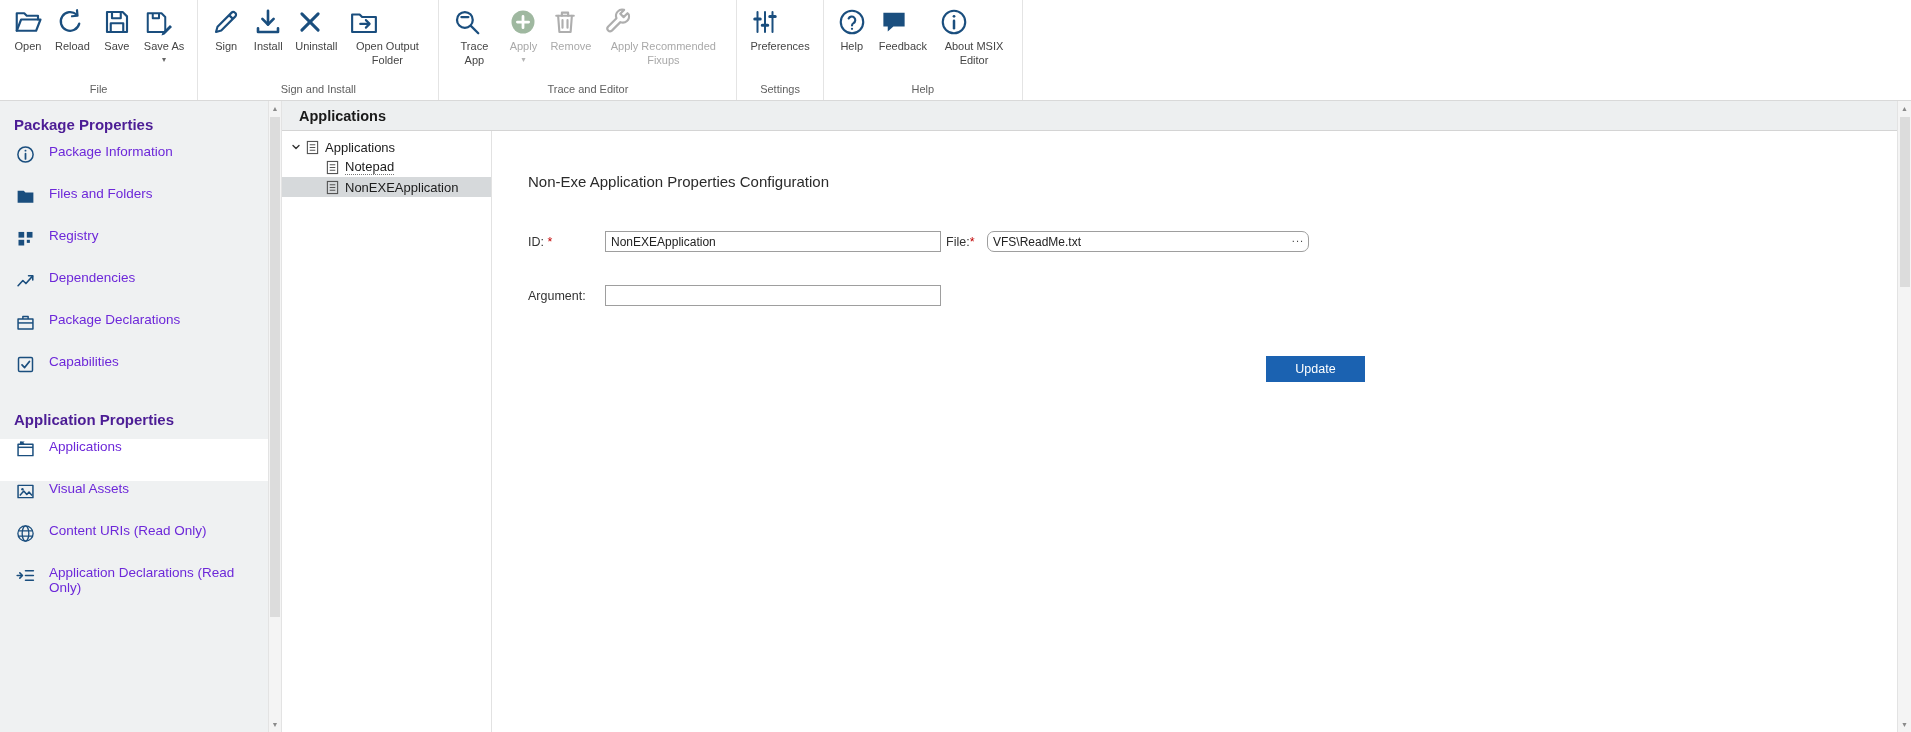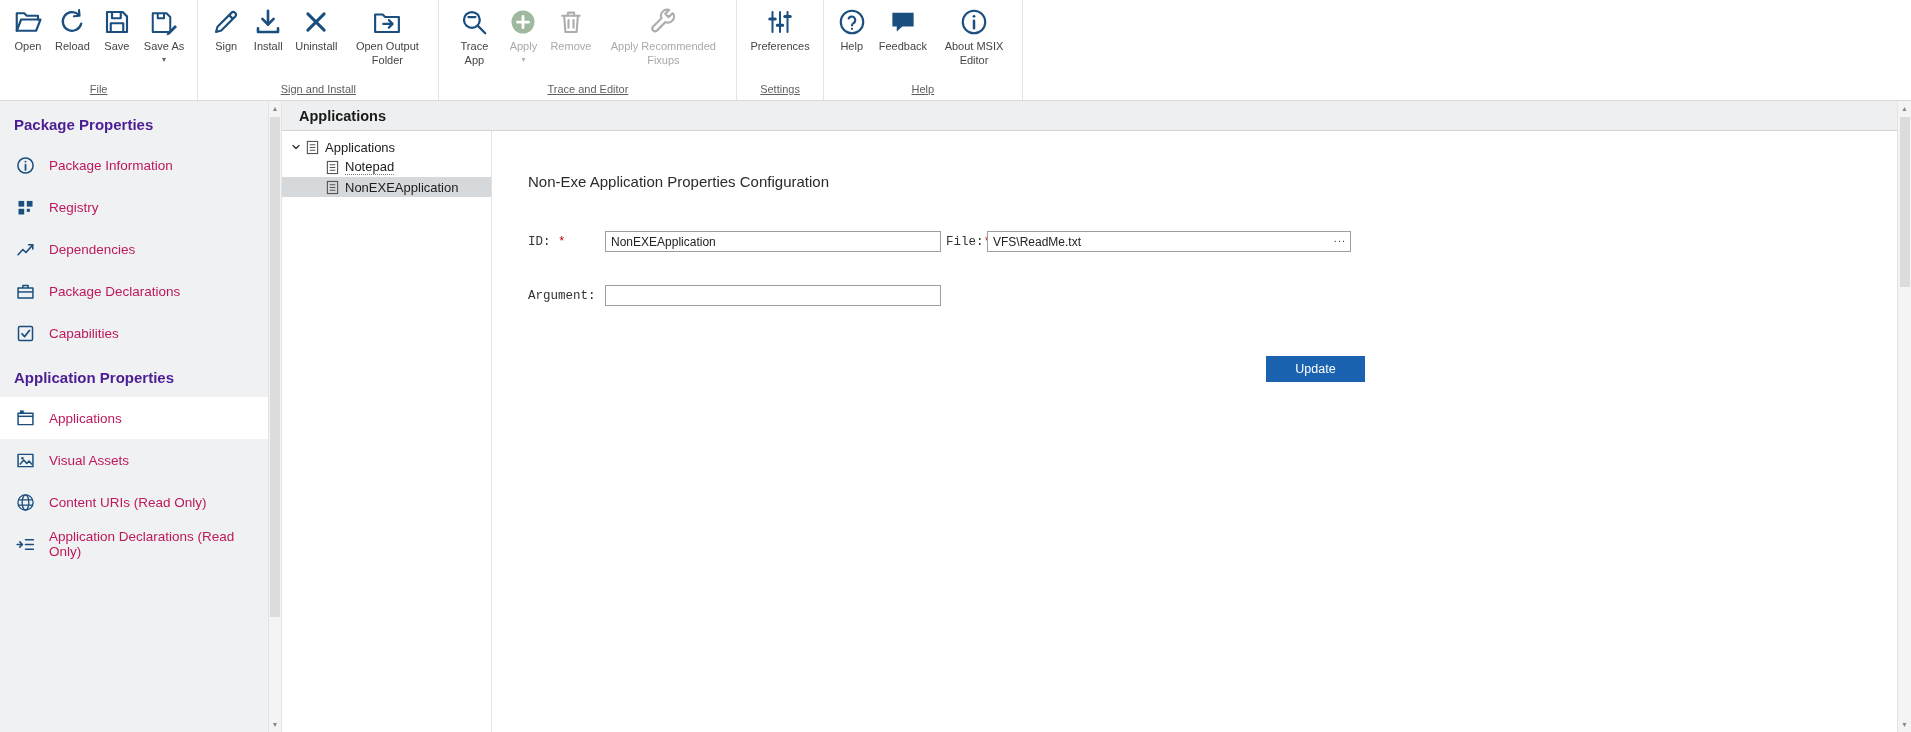--- a/index.html
+++ b/index.html
@@ -4,39 +4,39 @@
 <style>
   * { box-sizing: border-box; }
   html,body { margin:0; padding:0; width:1911px; height:732px; overflow:hidden;
     font-family:"Liberation Sans", sans-serif; background:#fff; color:#222; }
   .app { width:1911px; height:732px; display:flex; flex-direction:column; }
 
   
   .ribbon { height:101px; display:flex; background:#fff; border-bottom:1px solid #d9d9d9; flex:0 0 auto; }
   .rgroup { display:flex; flex-direction:column; justify-content:space-between; border-right:1px solid #e4e4e4; padding:0 7px; }
   .rbuttons { display:flex; align-items:flex-start; padding-top:5px; }
-  .rbtn { background:none; border:none; display:flex; flex-direction:column; align-items:center;
+  .rbtn { background:none; border:none; display:flex; flex-direction:column; 
     padding:2px 6px 0; font-family:"Liberation Sans",sans-serif; font-size:11px; color:#454545; cursor:pointer; }
   .rbtn.disabled { color:#a9a9a9; cursor:default; }
   .ricon { width:30px; height:30px; color:#1a4e7e; margin-bottom:3px; display:block; }
   .rbtn.disabled .ricon { color:#aeaeae; }
   .ricon svg { width:100%; height:100%; display:block; }
   .rlabel { text-align:center; line-height:1.25; max-width:90px; white-space:normal; }
   .w42 { max-width:44px; } .w70 { max-width:76px; } .w66 { max-width:70px; } .w110 { max-width:120px; }
   .caret { font-size:8px; line-height:1; color:#666; margin-top:2px; }
   .rbtn.disabled .caret { color:#b5b5b5; }
-  .rgroup-label { text-align:center; font-size:11px; color:#5f5f5f; padding:3px 4px 5px;text-decoration:underline; }
+  .rgroup-label { text-align:center; font-size:11px; color:#5f5f5f; padding:3px 4px 5px; }
 
   
   .content { flex:1; display:flex; min-height:0; }
 
   
   .sidebar { width:268px; background:#eff1f2; flex:0 0 auto; overflow:hidden; }
   .side-header { padding:15px 14px 11px; font-size:15px; font-weight:bold; color:#4c1d95; }
-  .side-item { height:42px; display:flex; align-items:center; gap:13px; padding-left:15px; font-size:13.5px; color:#be185d; cursor:pointer; }
+  .side-item { height:42px; display:flex; align-items:flex-start; gap:13px; padding-left:15px; font-size:13.5px; color:#6d28d9; cursor:pointer; }
   .side-item.selected { background:#ffffff; }
   .sicon { width:21px; height:21px; color:#1a4e7e; flex:0 0 auto; }
   .sicon svg { width:100%; height:100%; display:block; }
 
   
   .vscroll { width:14px; background:#f4f4f4; border-left:1px solid #e3e3e3; border-right:1px solid #e3e3e3;
     display:flex; flex-direction:column; align-items:center; flex:0 0 auto; }
   .vscroll .sarrow { height:15px; width:100%; display:flex; align-items:center; justify-content:center;
     color:#8a8a8a; font-size:7px; cursor:pointer; flex:0 0 auto; }
   .vscroll .strack { flex:1; width:100%; display:flex; flex-direction:column; align-items:center; padding:1px 0; }
@@ -60,28 +60,28 @@
   .doc { width:13px; height:15px; margin:0 6px 0 2px; color:#555; flex:0 0 auto; }
   .doc svg { width:100%; height:100%; display:block; }
   .tree-row.child { padding-left:42px; }
   .dotted { border-bottom:1px dotted #777; }
 
   
   .formpane { flex:1; position:relative; background:#fff; min-width:0; }
   .form-heading { position:absolute; left:36px; top:42px; font-size:15px; font-weight:normal; color:#2b2b2b; }
   .frow { position:absolute; left:36px; display:flex; align-items:center; }
   .frow1 { top:100px; } .frow2 { top:154px; }
-  .flabel { font-size:12.5px; color:#333;font-family:Liberation Mono, monospace; }
+  .flabel { font-size:12.5px; color:#333; }
   .flabel .req { color:#c00000; }
   .flabel-1 { width:77px; }
   .flabel-file { margin-left:5px; width:41px; }
   .finput { width:336px; height:21px; border:1px solid #9e9e9e; background:#fff; color:#222;
     font-family:"Liberation Sans",sans-serif; font-size:12px; padding:0 5px; }
   .file-wrap { position:relative; }
-  .finput.file { width:364px; padding-right:6px; }
+  .finput.file { width:322px; padding-right:6px;border-radius:7px; }
   .dots { position:absolute; right:5px; top:1px; font-size:11px; color:#444; cursor:pointer; letter-spacing:1px; }
   .update-btn { position:absolute; left:774px; top:225px; width:99px; height:26px; background:#1b62b1; border:1px solid #1b62b1;
     color:#fff; font-family:"Liberation Sans",sans-serif; font-size:12.5px; cursor:pointer; }
 </style>
 </head>
 <body>
 
 <div class="app">
 
   <div class="ribbon">
@@ -280,20 +280,28 @@
         <span class="sicon">
           <svg viewBox="0 0 24 24" fill="none" stroke="currentColor" stroke-width="1.7" stroke-linecap="round">
               <circle cx="12" cy="12" r="8.7"></circle>
               <path d="M12 11v6" stroke-width="2"></path>
               <circle cx="12" cy="7.6" r="1.1" fill="currentColor" stroke="none"></circle>
             </svg>
         </span>
         <span>Package Information</span>
       </div>
 
+      <div class="side-item">
+        <span class="sicon">
+          <svg viewBox="0 0 24 24">
+              <path d="M3 5.5h7l2 2h9V19H3z" fill="currentColor"></path>
+            </svg>
+        </span>
+        <span>Files and Folders</span>
+      </div>
 
       <div class="side-item">
         <span class="sicon">
           <svg viewBox="0 0 24 24" fill="currentColor">
               <rect x="4" y="4.5" width="6.5" height="6.5"></rect>
               <rect x="13.5" y="4.5" width="6.5" height="6.5"></rect>
               <rect x="4" y="13.5" width="6.5" height="6.5"></rect>
               <rect x="13.5" y="13.5" width="3.5" height="3.5"></rect>
             </svg>
         </span>

